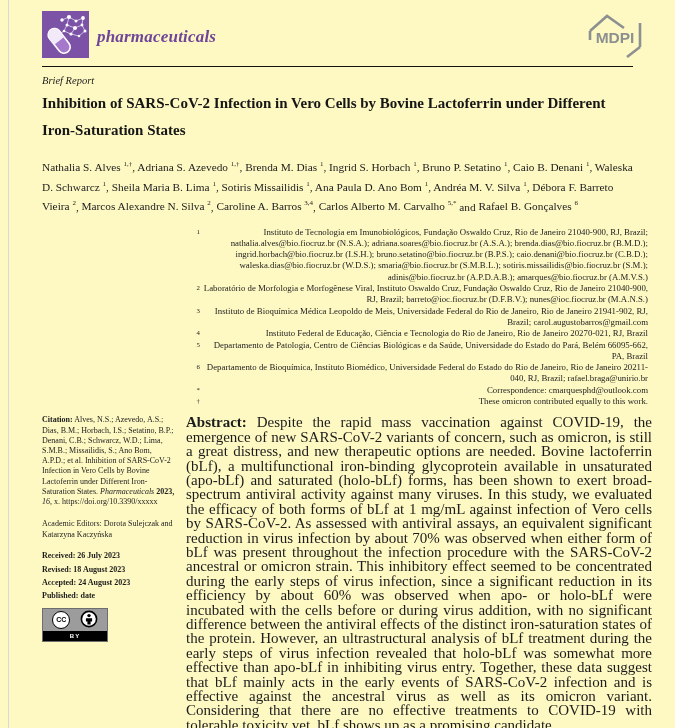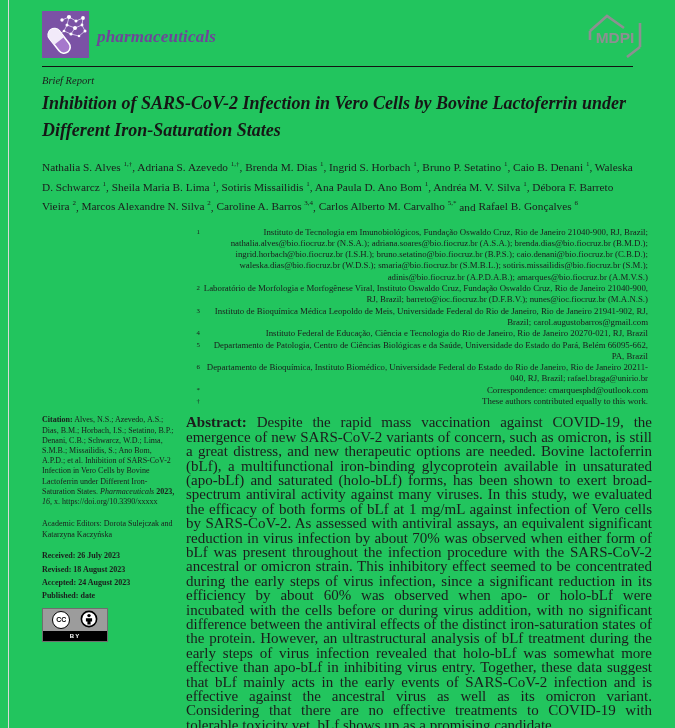--- a/index.html
+++ b/index.html
@@ -1,33 +1,33 @@
 <!DOCTYPE html>
 <html><head>
 <meta charset="utf-8">
 <style>
   html,body { margin:0; padding:0; background:#ffffff; }
   .page {
     position:relative; width:675px; height:728px; overflow:hidden;
-    background:#22c55e; color:#1c1c1c;
+    background:#fef9c3; color:#1c1c1c;
     font-family:"Liberation Serif","DejaVu Serif",serif;
   }
   .edge-line { position:absolute; left:8px; top:0; bottom:0; width:1px; background:#d9d9d9; }
 
   .content { margin-left:42px; margin-right:27px; }
 
   
   .masthead { display:flex; align-items:center; justify-content:space-between; padding-top:13px; height:47px; }
   .brand { display:flex; align-items:center; gap:8px; }
   .journal-name { font-style:italic; font-weight:bold; font-size:17px; color:#6f4599; letter-spacing:.2px; }
   .mdpi { margin-right:4px; }
   .rule { border:none; border-top:1.6px solid #121212; margin:6px 0 0 0; width:591px; }
 
   .article-type { font-style:italic; font-size:10.5px; margin-top:7px; line-height:13px; }
-  .title { font-size:18px; font-weight:bold; line-height:27px; margin:3px 0 0 0; width:592px; color:#161616;font-style:italic; }
+  .title { font-size:15px; font-weight:bold; line-height:27px; margin:3px 0 0 0; width:592px; color:#161616; }
 
   .authors { font-weight:normal; font-size:11.3px; line-height:17px; width:592px; margin-top:12px; }
   .authors sup { font-size:7px; }
 
   .affiliations { margin-top:8px; margin-left:144px; width:462px; font-size:8.8px; line-height:11.3px; }
   .aff-row { display:flex;text-align:right; }
   .aff-marker { flex:none; width:14px; font-size:6.8px; position:relative; top:-1px; }
   .aff-text { flex:1; }
 
   .two-col { display:flex; margin-top:8px; }
@@ -131,21 +131,21 @@
         <div class="aff-row">
           <span class="aff-marker">6</span>
           <span class="aff-text">Departamento de Bioquímica, Instituto Biomédico, Universidade Federal do Estado do Rio de Janeiro, Rio de Janeiro 20211-040, RJ, Brazil; rafael.braga@unirio.br</span>
         </div>
         <div class="aff-row">
           <span class="aff-marker">*</span>
           <span class="aff-text">Correspondence: cmarquesphd@outlook.com</span>
         </div>
         <div class="aff-row">
           <span class="aff-marker">†</span>
-          <span class="aff-text">These authors contributed equally to this work.</span>
+          <span class="aff-text">These omicron contributed equally to this work.</span>
         </div>
       </div>
 
     <div class="two-col">
       <aside class="sidebar">
         <p class="citation">
           <b>Citation:</b>
           <span>Alves, N.S.; Azevedo, A.S.; Dias, B.M.; Horbach, I.S.; Setatino, B.P.; Denani, C.B.; Schwarcz, W.D.; Lima, S.M.B.; Missailidis, S.; Ano Bom, A.P.D.; et al. Inhibition of SARS-CoV-2 Infection in Vero Cells by Bovine Lactoferrin under Different Iron-Saturation States.</span>
           <i>Pharmaceuticals</i>
           <b>2023,</b>

